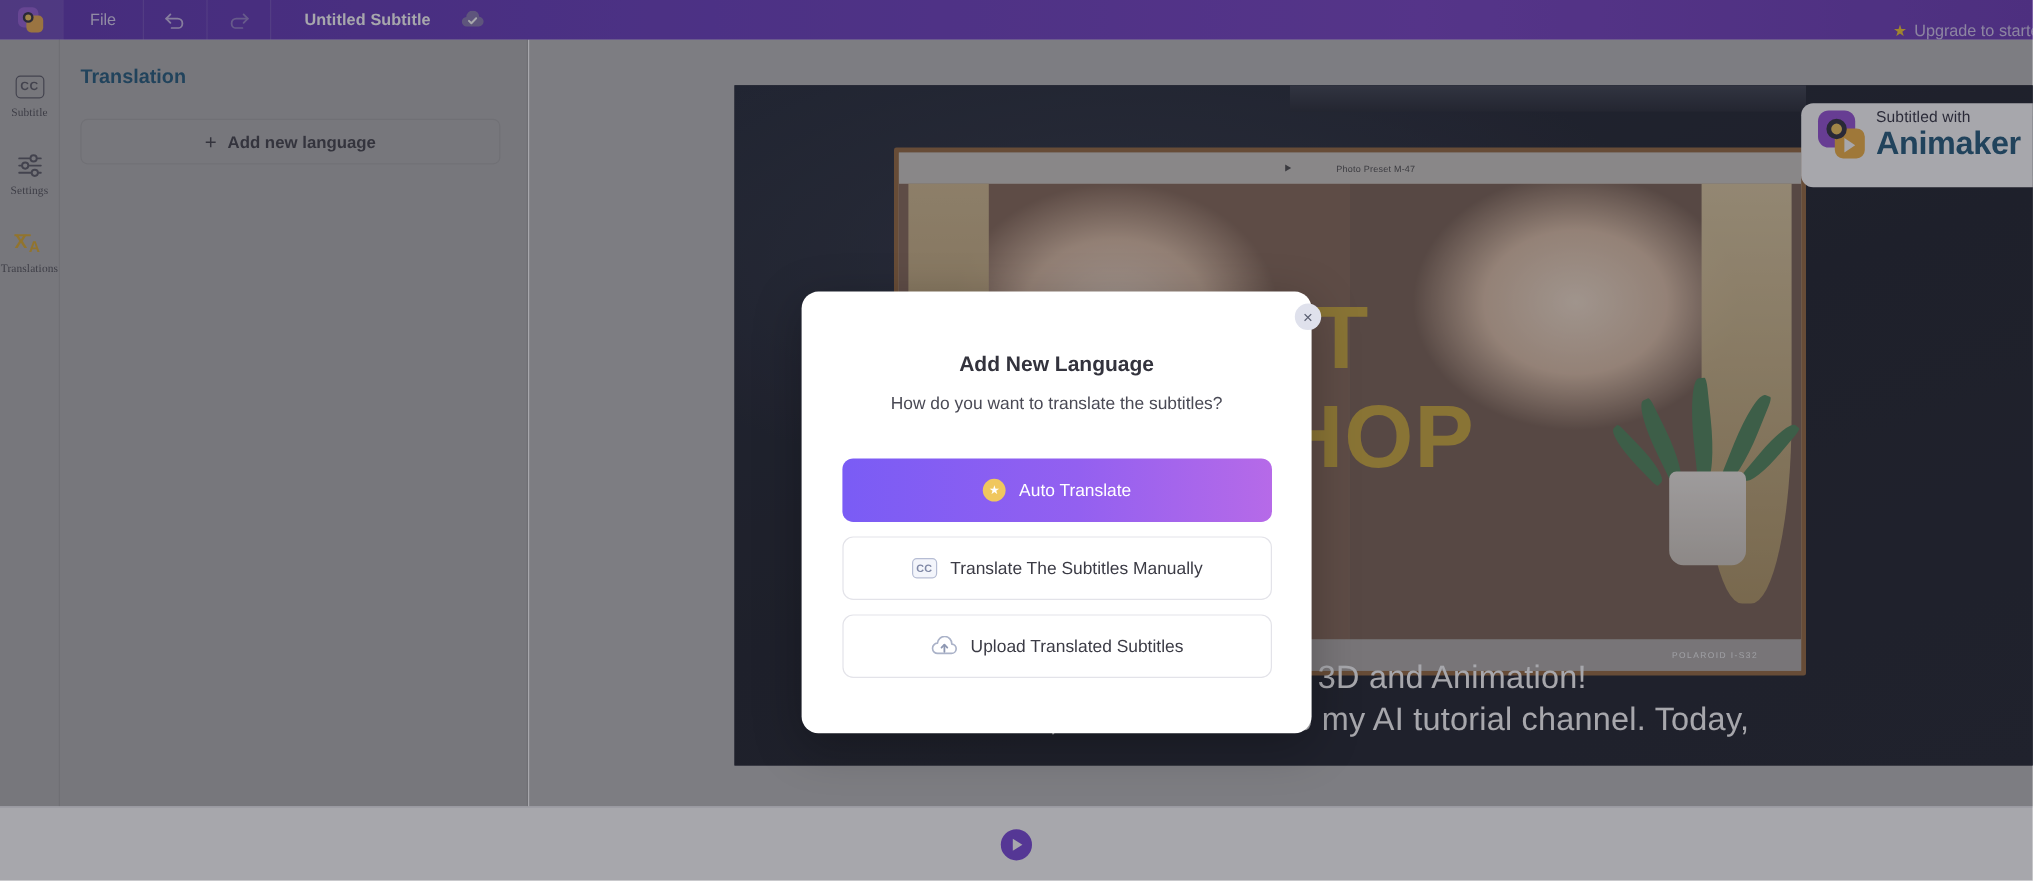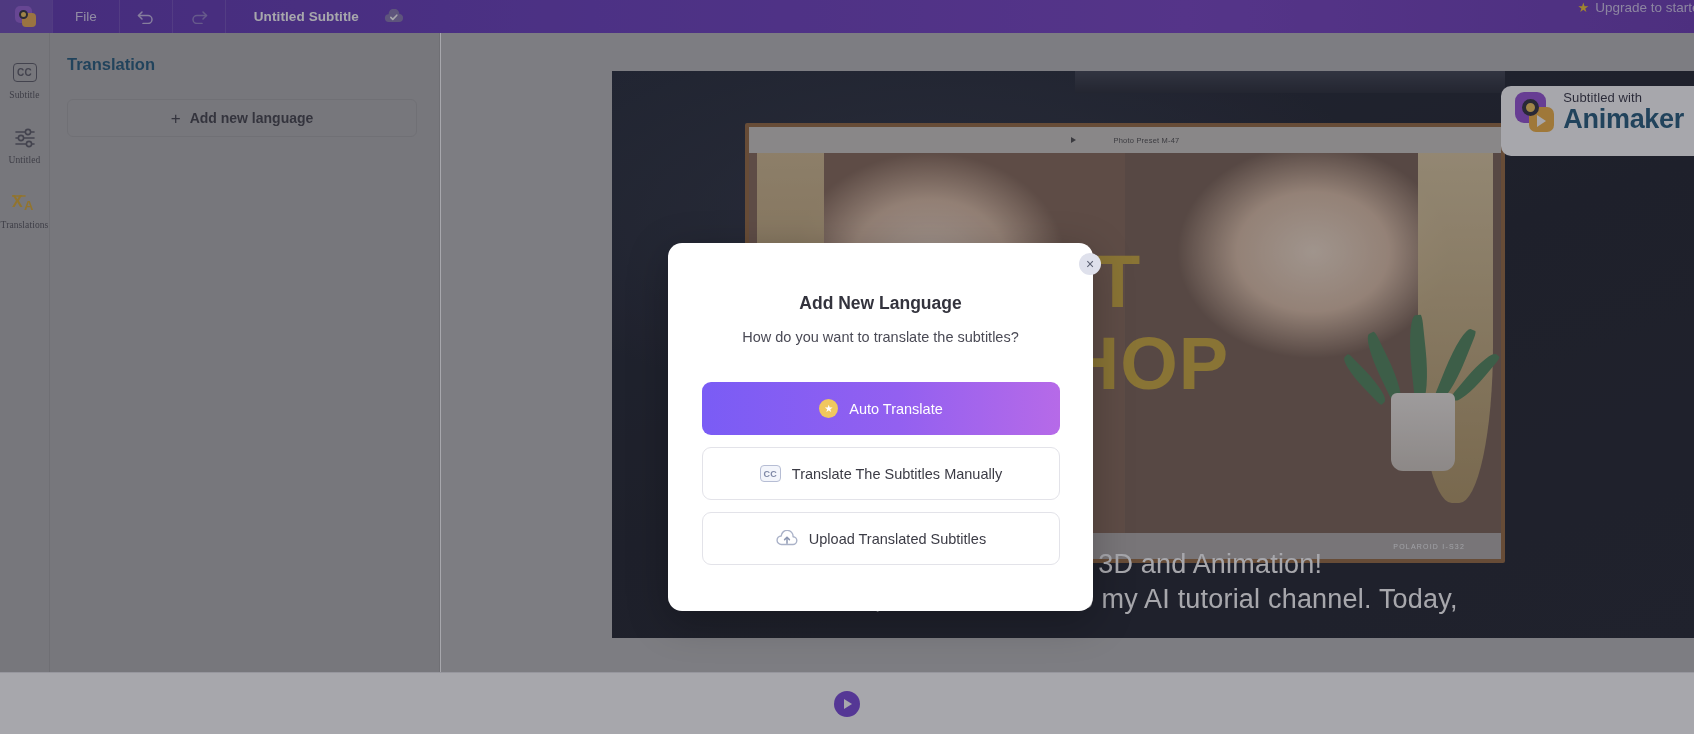--- a/index.html
+++ b/index.html
@@ -9,21 +9,21 @@
     font-family: "Liberation Sans", sans-serif;
     background: #ffffff;
   }
 
   #app { position: relative; width: 1694px; height: 734px; background:#fff; }
 
   
   .topbar {
     position: absolute; top:0; left:0; width:1694px; height:33px;
     background: linear-gradient(90deg,#4e21a8 0%, #5a29b8 35%, #6a2fbf 70%, #5c26ae 100%);
-    display:flex; align-items:flex-start; z-index:40;
+    display:flex; align-items:flex-end; z-index:40;
   }
   .tb-logo {
     width:52px; height:33px; display:flex; align-items:center; justify-content:center;
     background: rgba(255,255,255,0.10);
   }
   .logo-mark { position:relative; width:22px; height:22px; }
   .logo-mark .sq {
     position:absolute; left:0; top:0; width:17px; height:17px; border-radius:5px;
     background:#8b4fd1;
   }
@@ -313,21 +313,21 @@
       <div class="rail-glyph">
         <svg width="24" height="22" viewBox="0 0 24 22">
           <line x1="3" y1="6" x2="21" y2="6" stroke="#4a4a55" stroke-width="1.6" stroke-linecap="round"></line>
           <line x1="3" y1="12" x2="21" y2="12" stroke="#4a4a55" stroke-width="1.6" stroke-linecap="round"></line>
           <line x1="3" y1="18" x2="21" y2="18" stroke="#4a4a55" stroke-width="1.6" stroke-linecap="round"></line>
           <circle cx="15" cy="6" r="2.6" fill="#a8a8a8" stroke="#4a4a55" stroke-width="1.6"></circle>
           <circle cx="8" cy="12" r="2.6" fill="#a8a8a8" stroke="#4a4a55" stroke-width="1.6"></circle>
           <circle cx="16" cy="18" r="2.6" fill="#a8a8a8" stroke="#4a4a55" stroke-width="1.6"></circle>
         </svg>
       </div>
-      <div class="rail-label">Untitled</div>
+      <div class="rail-label">Settings</div>
     </div>
 
     <div class="rail-item">
       <div class="rail-glyph">
         <svg width="26" height="22" viewBox="0 0 26 22">
           <text x="0" y="16" font-family="Liberation Sans, sans-serif" font-size="16" font-weight="bold" fill="#d8a31a">X</text>
           <text x="12" y="19" font-family="Liberation Sans, sans-serif" font-size="13" font-weight="bold" fill="#d8a31a">A</text>
           <line x1="0" y1="5" x2="13" y2="5" stroke="#d8a31a" stroke-width="1.6" stroke-linecap="round"></line>
         </svg>
       </div>

